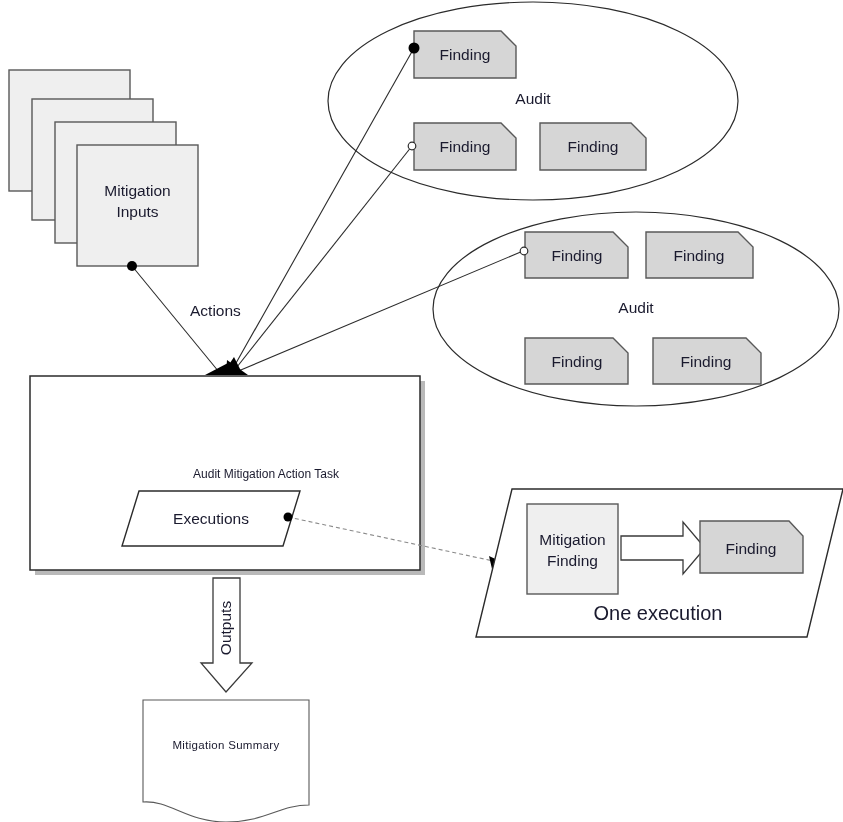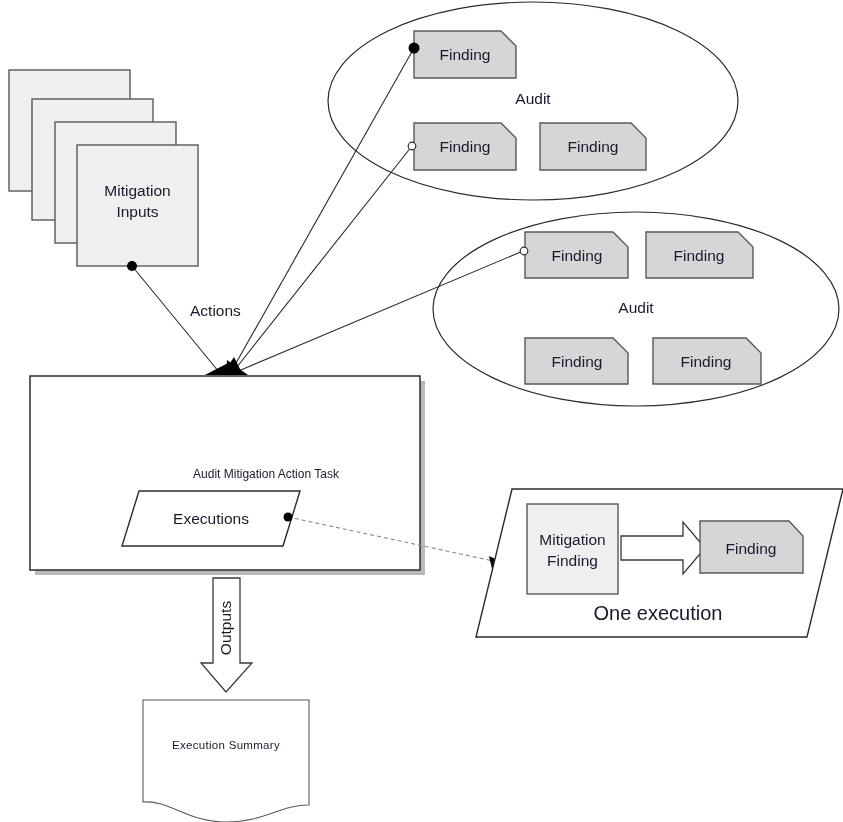--- a/index.html
+++ b/index.html
@@ -202,16 +202,16 @@
     <div style="position:absolute;left:226px;top:474px;font-size:12px;color:#1a1a2e;transform:translate(-50%,-50%);white-space:nowrap;margin-left:40px;">Audit Mitigation Action Task</div>
     <div style="position:absolute;left:211px;top:519px;font-size:15.5px;color:#1a1a2e;transform:translate(-50%,-50%);">Executions</div>
 
     <div style="position:absolute;left:527px;top:529px;width:91px;text-align:center;font-size:15.5px;color:#1a1a2e;line-height:21px;">
       <span>Mitigation</span><br>
       <span>Finding</span>
     </div>
     <div style="position:absolute;left:751px;top:549px;font-size:15.5px;color:#1a1a2e;transform:translate(-50%,-50%);">Finding</div>
     <div style="position:absolute;left:658px;top:613px;font-size:20px;color:#1a1a2e;transform:translate(-50%,-50%);white-space:nowrap;">One execution</div>
 
-    <div style="position:absolute;left:226px;top:745px;font-size:11.5px;color:#1a1a2e;transform:translate(-50%,-50%);white-space:nowrap;letter-spacing:0.3px;">Execution Summary</div>
+    <div style="position:absolute;left:226px;top:745px;font-size:11.5px;color:#1a1a2e;transform:translate(-50%,-50%);white-space:nowrap;letter-spacing:0.3px;">Mitigation Summary</div>
 
   </div>
 </div>
 
 </body></html>

